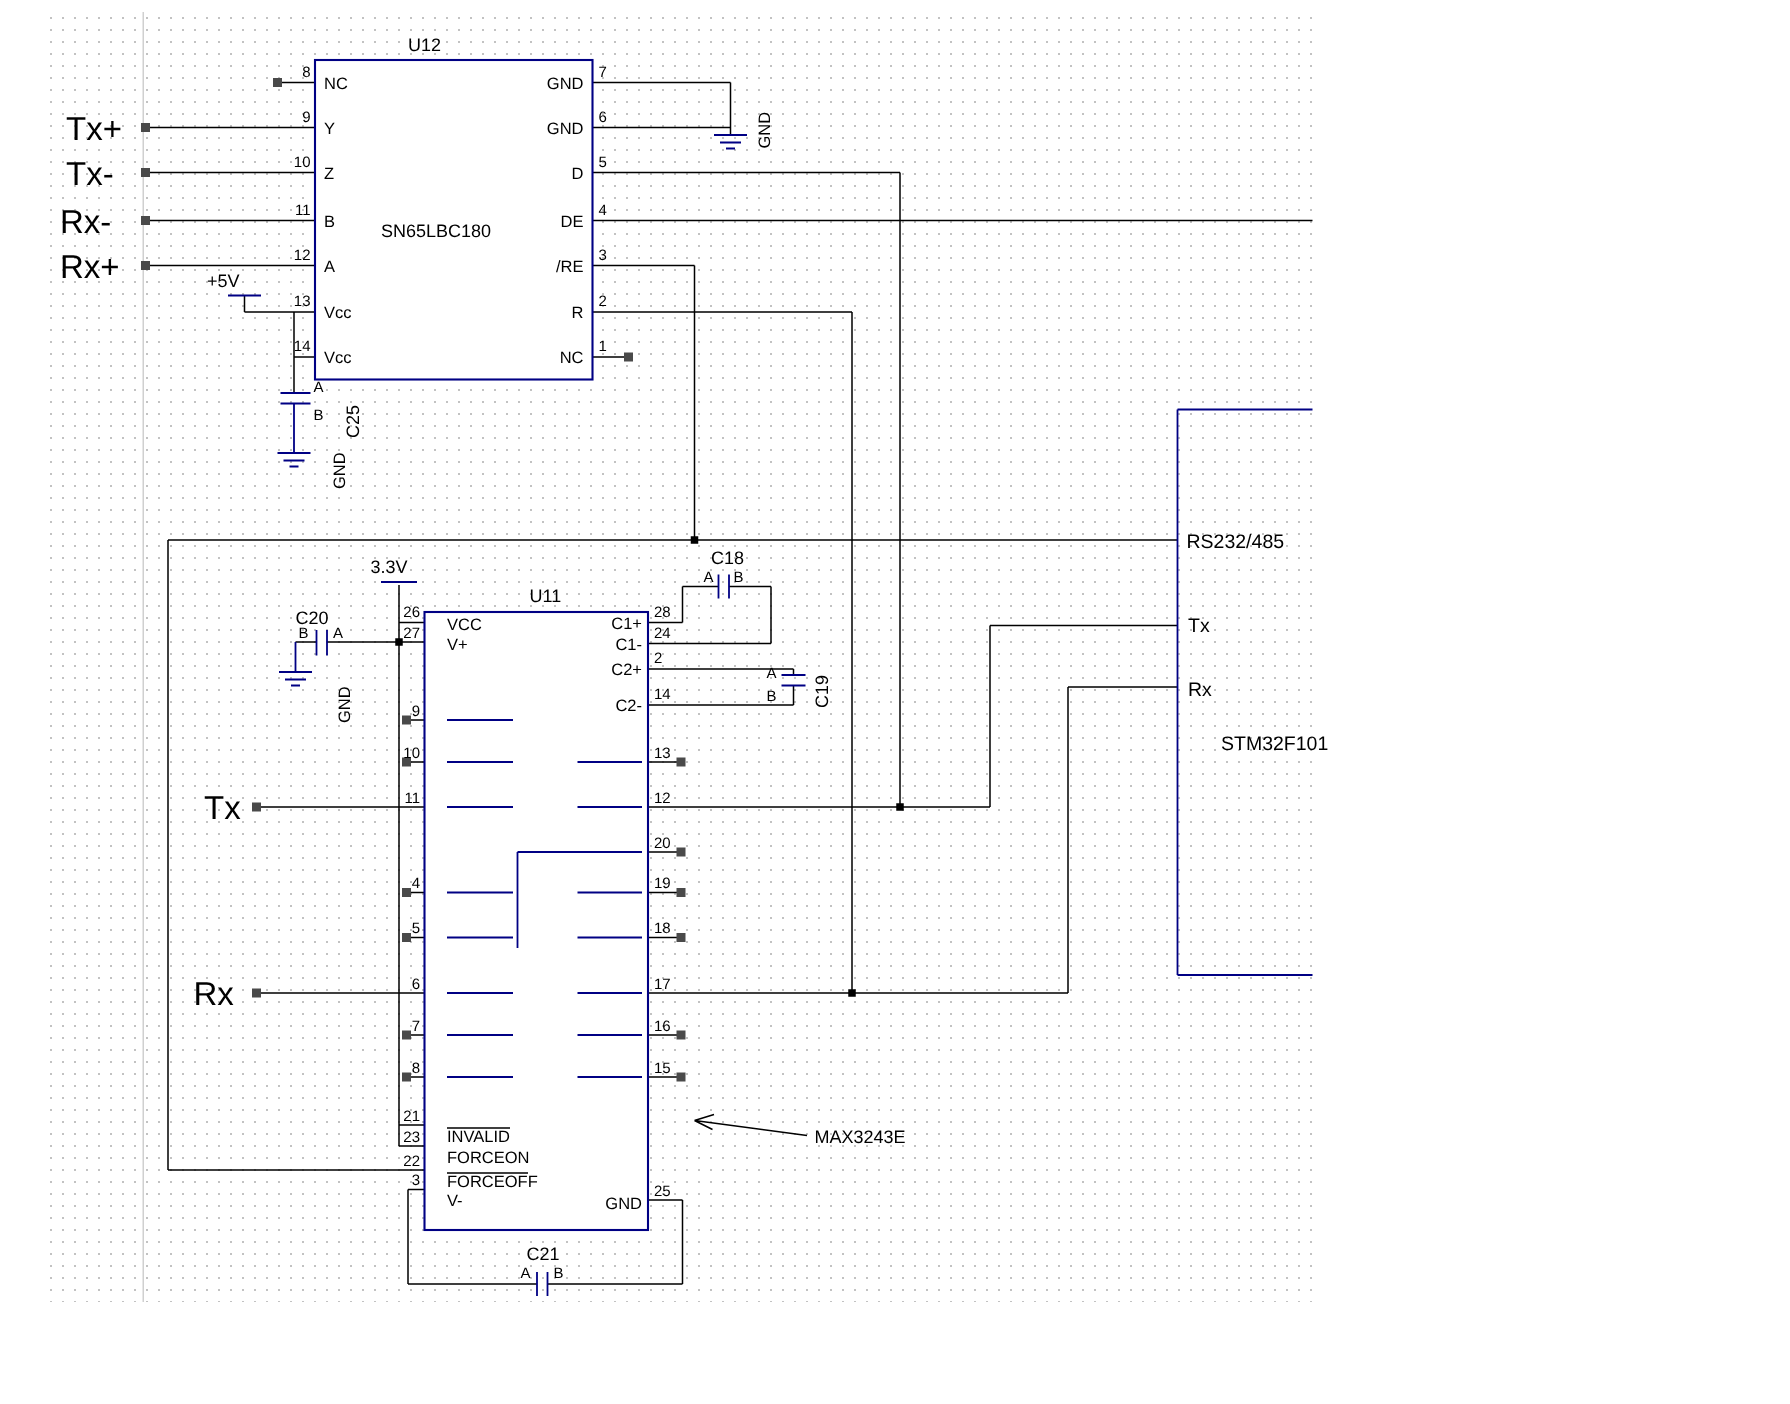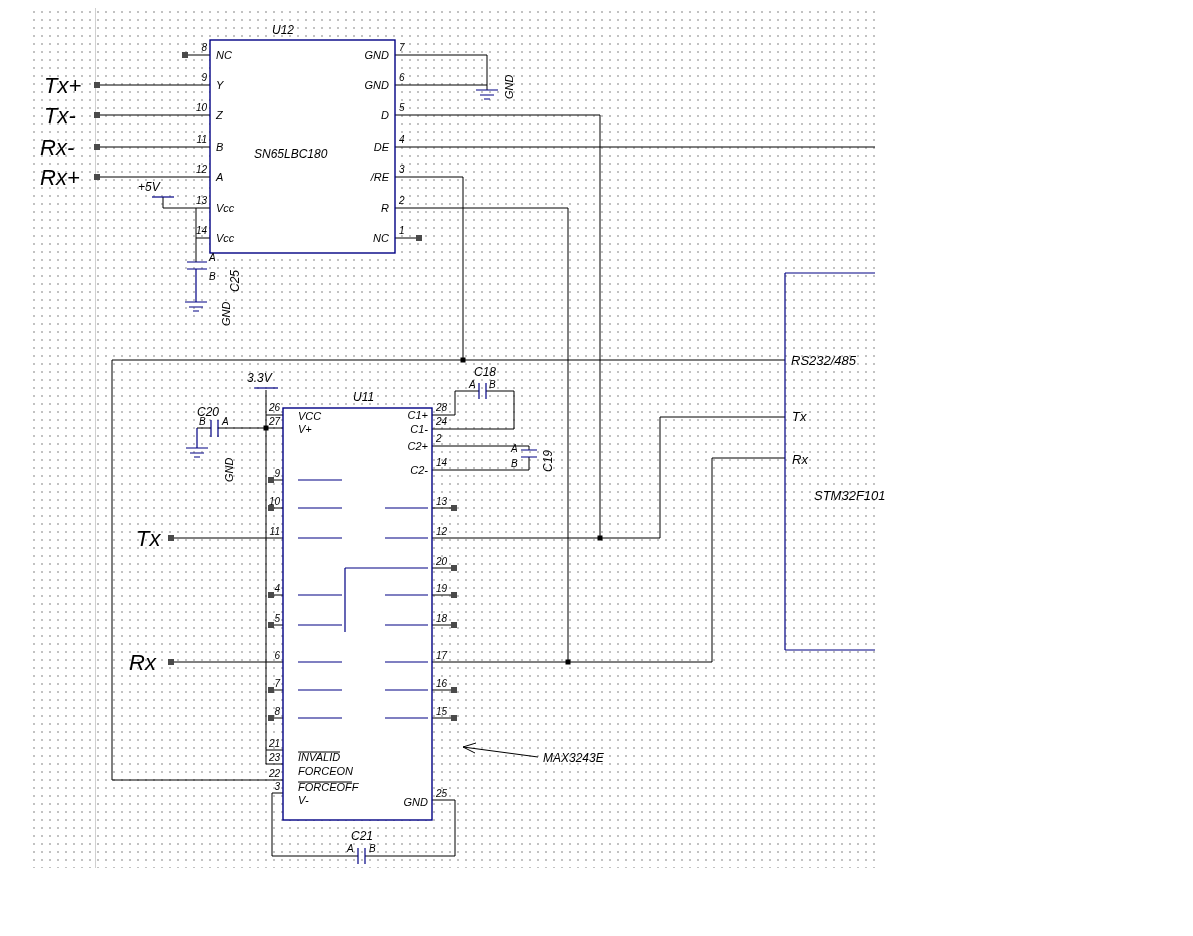--- a/index.html
+++ b/index.html
@@ -1,17 +1,17 @@
 <!DOCTYPE html>
 <html><head>
 <meta charset="utf-8">
 <style>
   html,body{margin:0;padding:0;background:#ffffff;}
   #canvas{position:relative;width:1193px;height:936px;background:#ffffff;overflow:hidden;
-          font-family:"Liberation Sans",sans-serif;font-style:italic;}
+          font-family:"Liberation Sans",sans-serif;}
   #gridpaper{position:absolute;left:30px;top:8px;width:848px;height:860px;
     background-image:radial-gradient(circle,#c2c2c2 0.8px,transparent 1px);
     background-size:8px 8px;}
   #margin-line{position:absolute;left:95px;top:8px;width:1px;height:860px;background:#d0d0d0;}
   svg{position:absolute;left:0;top:0;}
   svg text{fill:#000;font-family:"Liberation Sans",sans-serif;}
   .fs10{font-size:10px}
   .fs11{font-size:11px}
   .fs12{font-size:12px}
   .fs13{font-size:13px}

